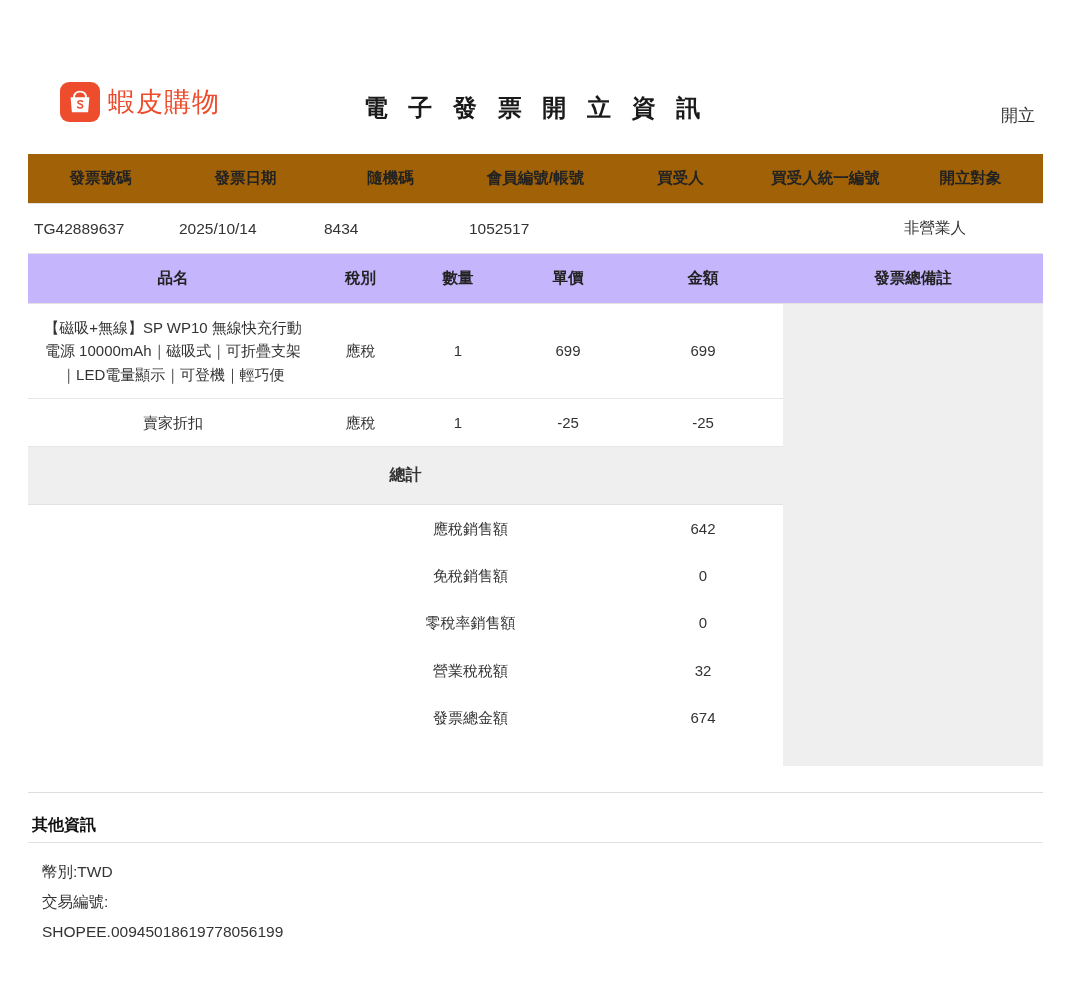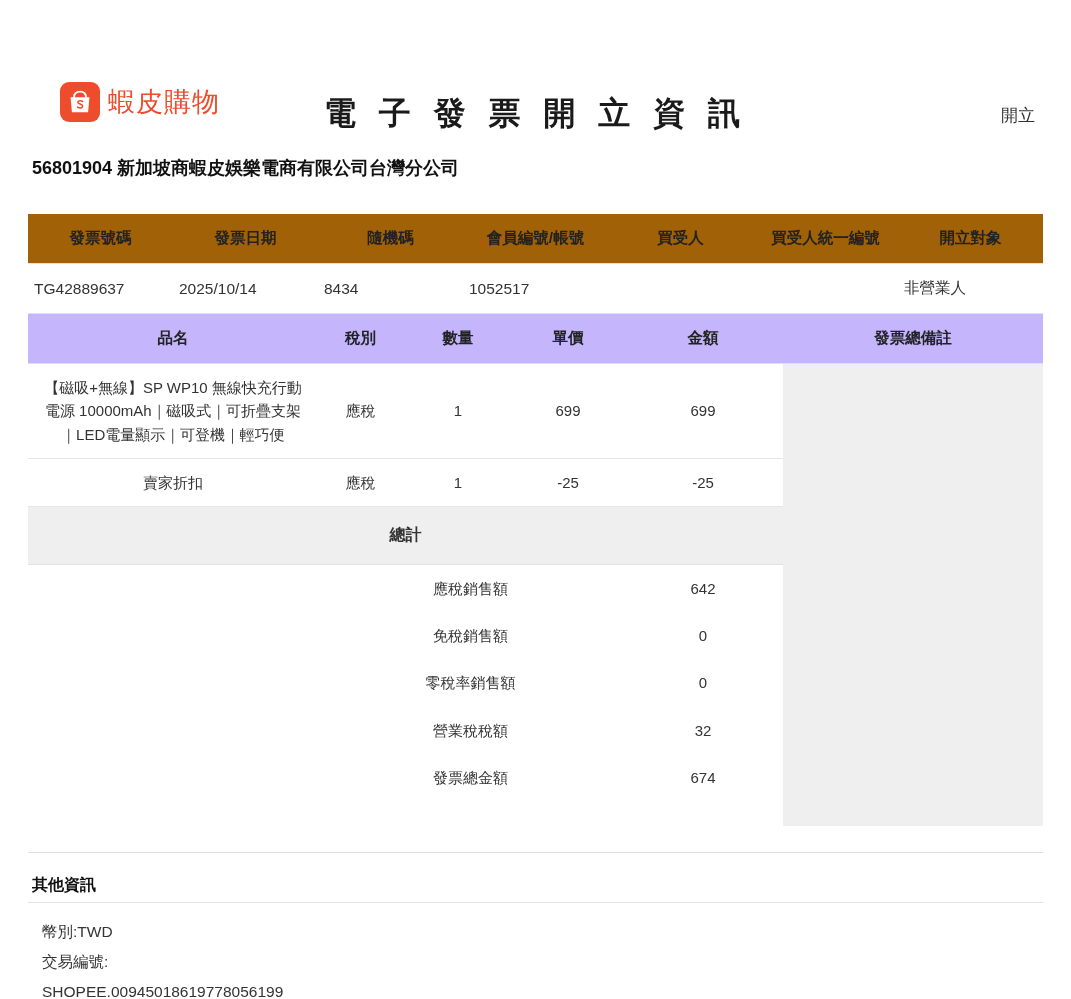--- a/index.html
+++ b/index.html
@@ -52,21 +52,21 @@
     color: #ee4d2d;
     letter-spacing: 1px;
     font-weight: 500;
   }
   .doc-title {
     position: absolute;
     left: 0;
     right: 0;
     top: 92px;
     text-align: center;
-    font-size: 32px;
+    font-size: 24px;
     font-weight: 700;
     letter-spacing: 7px;
     color: #1a1a1a;
   }
   .header-right {
     position: absolute;
     right: 8px;
     top: 104px;
     font-size: 17px;
     color: #333;
@@ -204,21 +204,20 @@
           <path d="M3.6 8.2 H22.4 L21.1 23.2 H4.9 Z" fill="#ffffff"></path>
           <path d="M15.6 12.4 c-1.2-1-3.9-1.1-4.6.3 -0.8 1.6 1.5 2.1 2.6 2.5 1.3 .5 2.6 1.2 1.9 2.7 -0.8 1.6 -3.6 1.3 -4.9 .2" fill="none" stroke="#ee4d2d" stroke-width="1.5" stroke-linecap="round"></path>
         </svg>
       </span>
       <span class="brand-text">蝦皮購物</span>
     </div>
     <div class="doc-title">電 子 發 票 開 立 資 訊</div>
     <div class="header-right">開立</div>
   </div>
 
-  <div class="seller-line">56801904 新加坡商蝦皮娛樂電商有限公司台灣分公司</div>
 
   <table class="invoice-table">
     <colgroup>
       <col style="width:145px">
         <col style="width:145px">
         <col style="width:145px">
       <col style="width:145px">
         <col style="width:145px">
         <col style="width:145px">
         <col style="width:145px">

